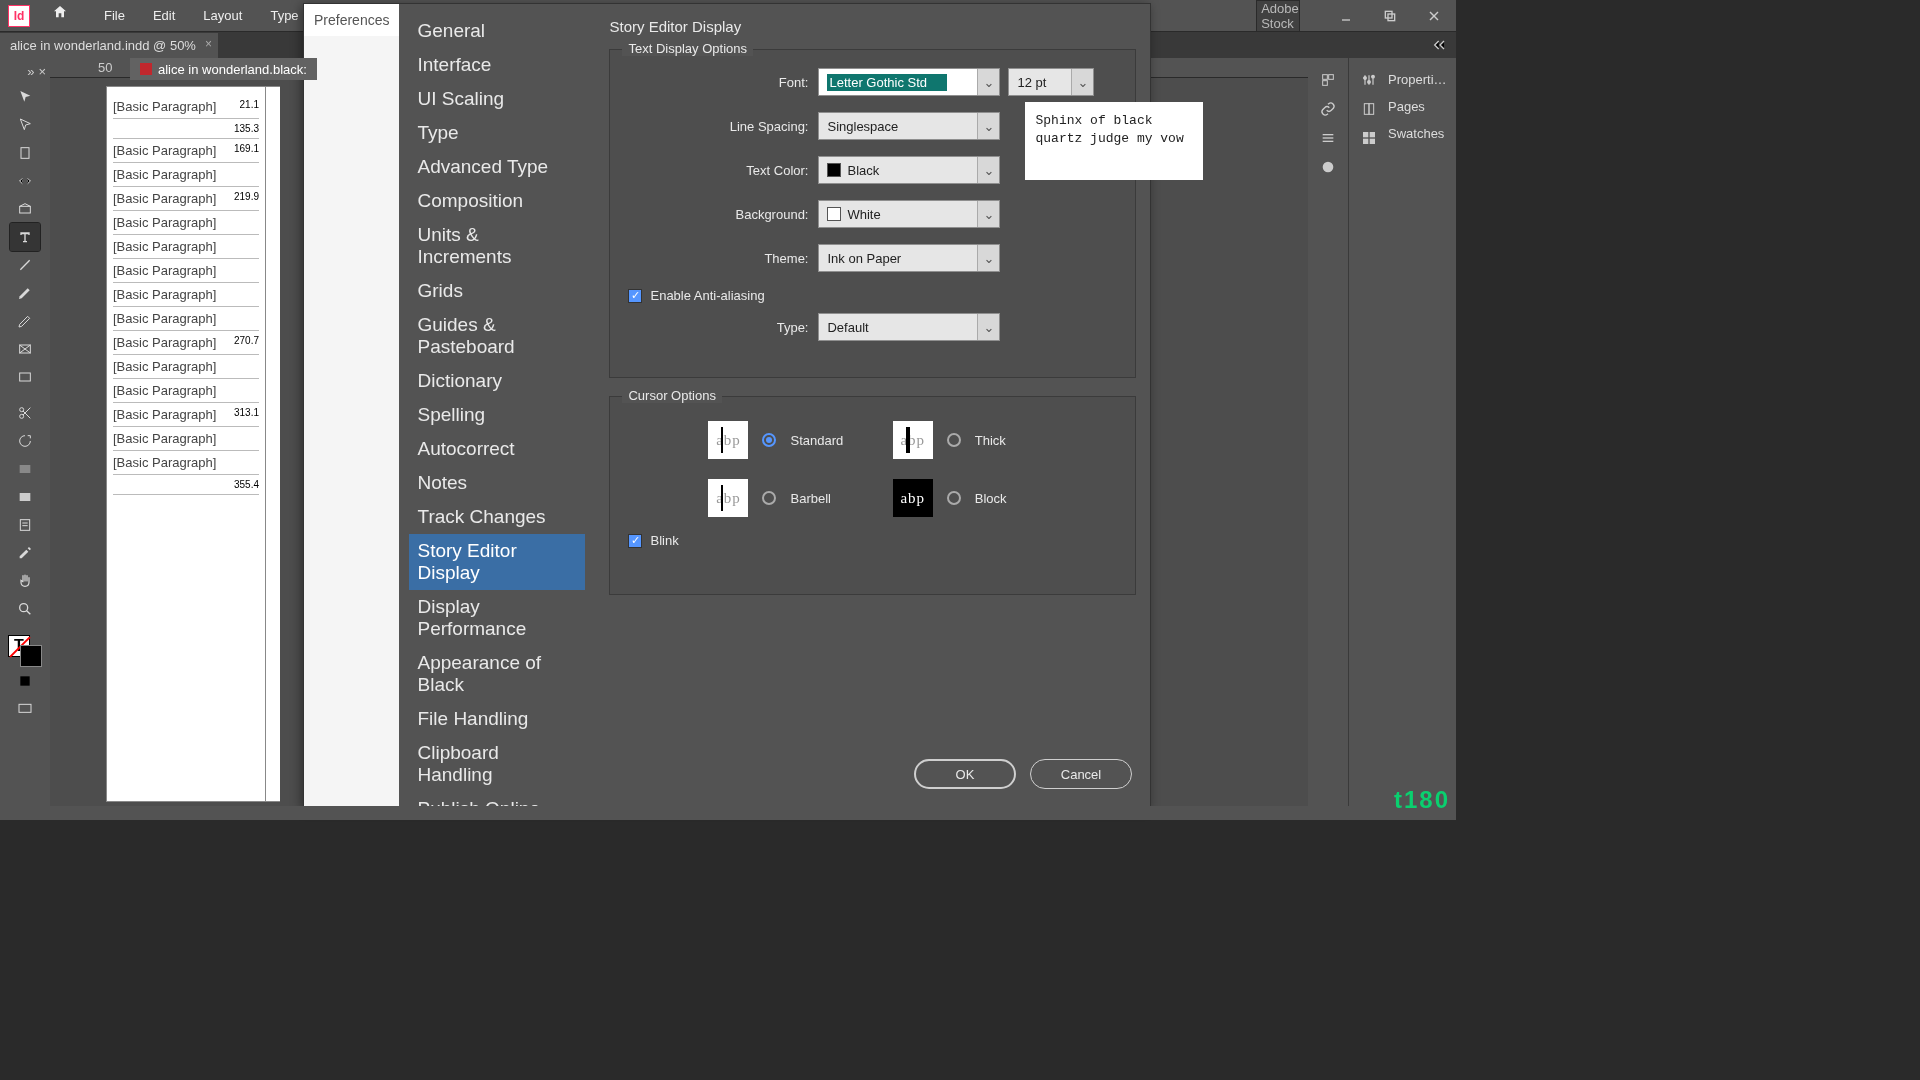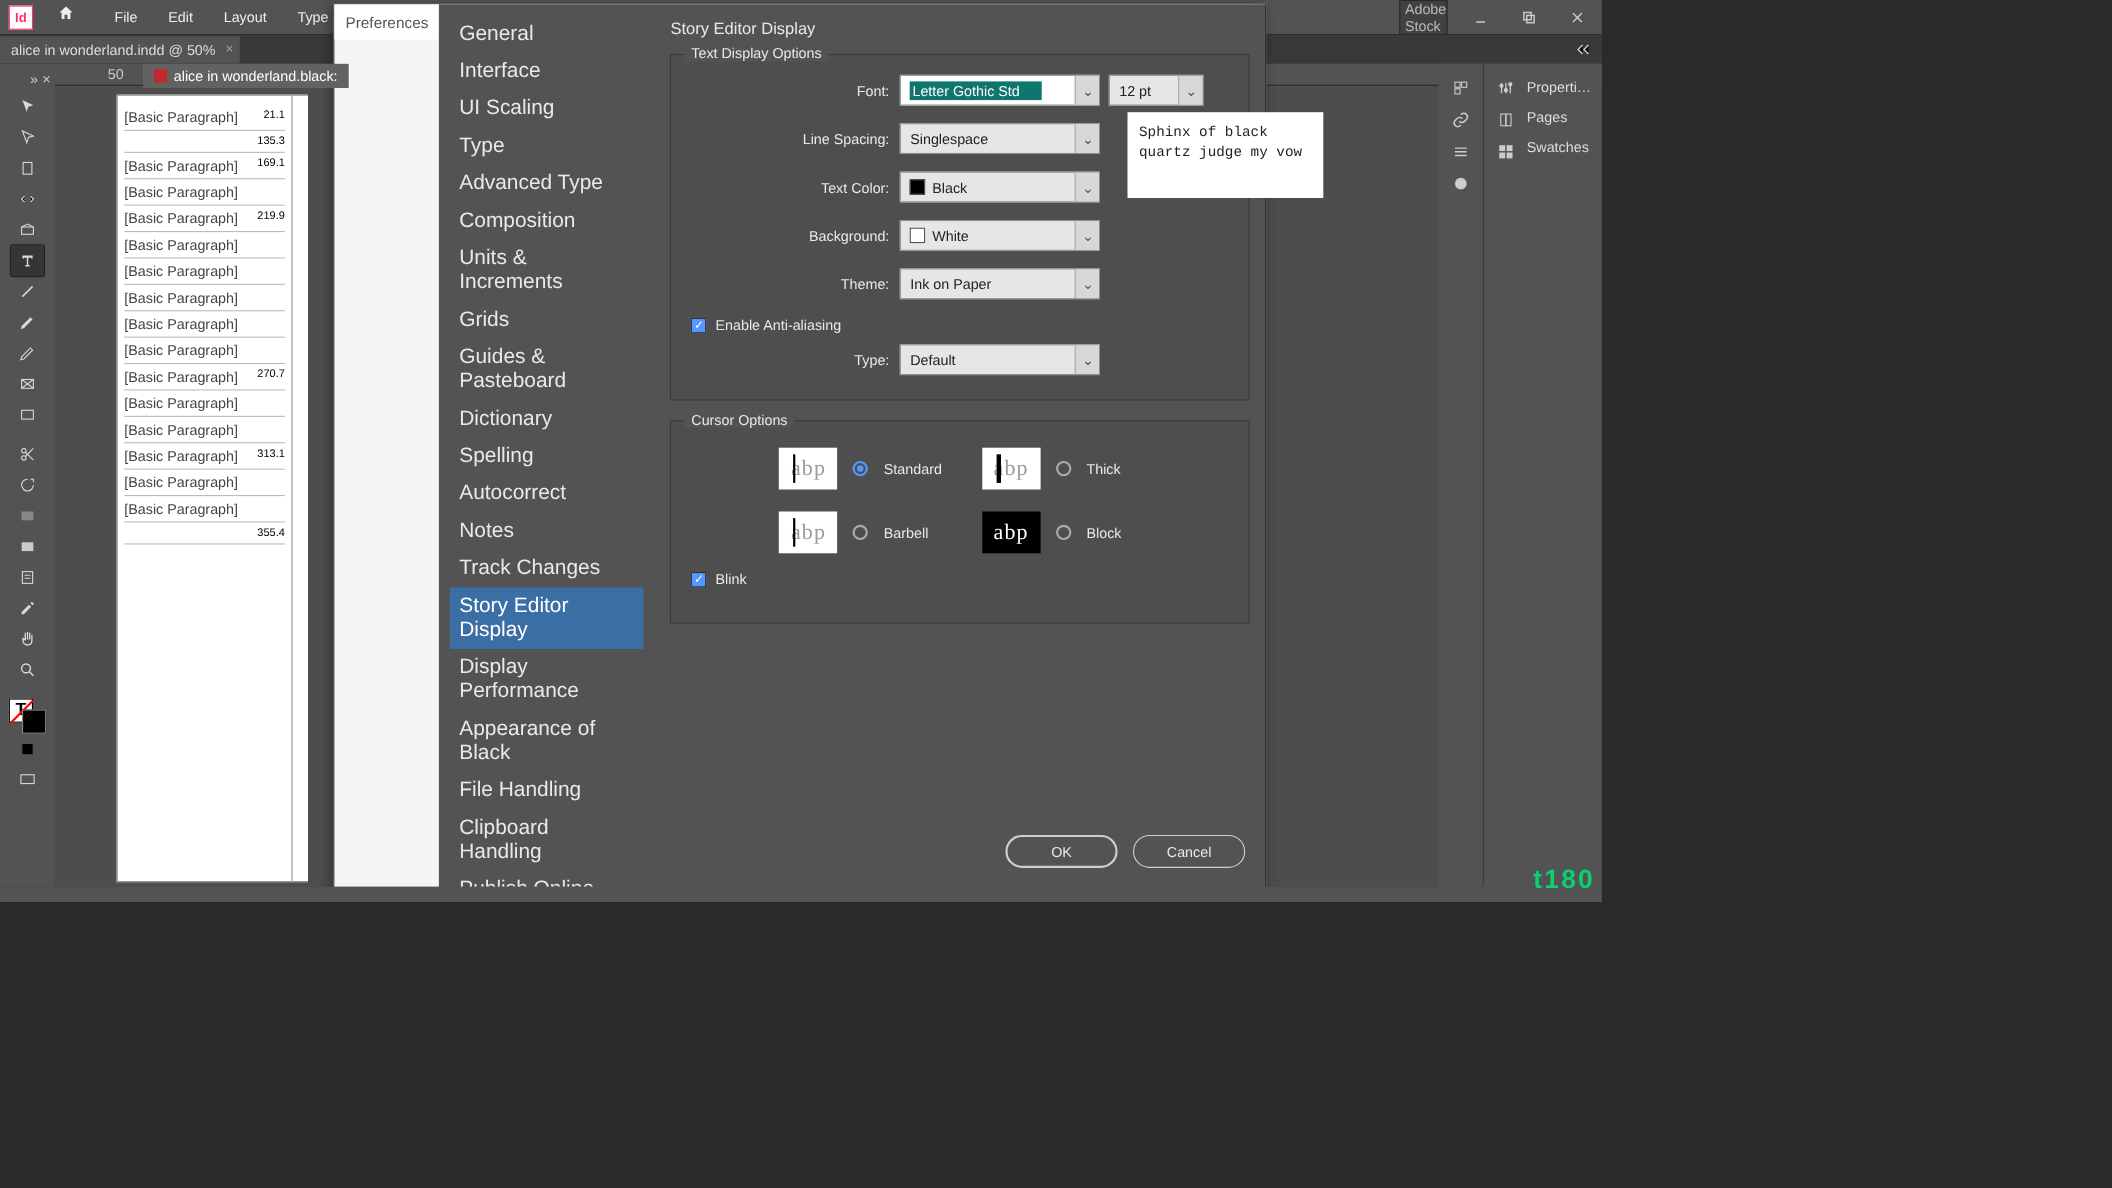--- a/index.html
+++ b/index.html
@@ -6,21 +6,21 @@
 body{width:1920px;height:1080px;background:#2a2a2a;overflow:hidden;position:relative}
 .scale{transform:scale(1);transform-origin:0 0;width:1456px;height:820px;position:relative;background:#535353}
 
 .titlebar{height:32px;background:#535353;display:flex;align-items:center;border-bottom:1px solid #2a2a2a}
 .titlebar .id-logo{width:22px;height:22px;margin:0 8px;background:#ffffff;border:1px solid #ff3366;color:#ff3366;font-weight:700;font-size:12px;text-align:center;line-height:20px}
 .titlebar .home-icon{width:24px;height:24px;margin:0 14px;color:#eee}
 .titlebar .menu{display:flex;color:#eee}
 .titlebar .menu span{padding:0 14px;line-height:32px;cursor:pointer}
 .titlebar .win{margin-left:auto;display:flex;color:#ccc}
 .titlebar .win div{width:44px;height:32px;display:flex;align-items:center;justify-content:center}
-.searchbox{display:flex;align-items:center;background:#414141;border:1px solid #2a2a2a;height:22px;width:150px;margin-right:8px;color:#b9b9b9;padding:0 6px;gap:4px}
+.searchbox{display:flex;align-items:center;background:#414141;border:1px solid #2a2a2a;height:22px;width:150px;margin-right:24px;color:#b9b9b9;padding:0 6px;gap:4px}
 .tabbar{height:26px;background:#393939;display:flex;align-items:flex-end}
 .doctab{background:#535353;color:#ddd;height:25px;padding:0 22px 0 10px;display:flex;align-items:center;position:relative;font-size:12px}
 .doctab .x{position:absolute;right:6px;top:4px;color:#aaa;font-size:12px}
 .rchunk{margin-left:auto;color:#ccc;padding:0 8px;display:flex;align-items:center;height:26px}
 
 .workspace{position:absolute;top:58px;bottom:14px;left:0;right:0;display:flex;background:#2f2f2f}
 .tools{width:50px;background:#535353;display:flex;flex-direction:column;align-items:center;padding-top:6px;gap:0}
 .tools .head{display:flex;width:100%;justify-content:flex-end;padding:0 4px 4px;color:#ccc;font-size:10px;gap:4px}
 .tools .tool{width:30px;height:28px;display:flex;align-items:center;justify-content:center;color:#d9d9d9;border-radius:2px}
 .tools .tool.sel{background:#353535;outline:1px solid #222}
@@ -44,35 +44,35 @@
 .watermark{position:absolute;right:6px;bottom:6px;color:#0ad06f;font-weight:900;letter-spacing:2px;font-size:24px}
 
 .dialog{position:absolute;left:303px;top:3px;width:848px;height:805px;background:#f5f5f5;border:1px solid #333;box-shadow:-2px 2px 10px rgba(0,0,0,.4);display:flex;flex-direction:row}
 .dialog .dtitle{height:32px;background:#fff;color:#555;display:flex;align-items:center;padding:0 10px;font-size:14px}
 .dialog .dbody{flex:1;display:flex;background:#535353}
 .dialog .dnav{width:196px;padding:10px;display:flex;flex-direction:column}
 .dialog .dnav .it{color:#e9e9e9;padding:6px 8px;border-radius:0;font-size:19px}
 .dialog .dnav .it.sel{background:#3a6ea5;color:#fff}
 .dialog .dmain{flex:1;padding:14px;color:#e9e9e9;position:relative}
 .dialog h1{font-size:15px;font-weight:400;color:#e9e9e9;margin-bottom:14px}
-.fset{border:1px solid #3b3b3b;background:#4e4e4e;padding:18px 18px 22px;position:relative;margin-bottom:18px}
+.fset{border:1px solid #3b3b3b;background:#4e4e4e;padding:18px 18px 36px;position:relative;margin-bottom:18px}
 .fset .leg{position:absolute;top:-9px;left:12px;background:#535353;padding:0 6px;color:#e9e9e9;font-size:13px}
 .frow{display:flex;align-items:center;margin-bottom:16px}
 .frow label{width:180px;text-align:right;margin-right:10px;color:#e9e9e9}
 .select,.inputsel{height:28px;background:#e6e6e6;border:1px solid #8f8f8f;color:#222;display:flex;align-items:center;padding:0 26px 0 8px;position:relative;min-width:182px}
 .select .chv,.inputsel .chv{position:absolute;right:0;top:0;width:22px;height:100%;background:#d8d8d8;border-left:1px solid #aaa;display:flex;align-items:center;justify-content:center;color:#555}
 .inputsel{background:#fff}
 .inputsel input{border:none;background:#0f766e;color:#fff;padding:1px 2px;font-size:13px;width:120px}
 .sw{display:inline-block;width:14px;height:14px;margin-right:6px;vertical-align:middle;border:1px solid #555}
 .preview{position:absolute;left:415px;top:52px;width:178px;height:78px;background:#fff;padding:10px;font-family:"Courier New",monospace;font-size:13px;color:#222;line-height:1.4}
 .chk{display:flex;align-items:center;gap:8px;color:#e9e9e9;margin:2px 0 10px}
 .chk .box{width:14px;height:14px;background:#5596ff;color:#fff;font-size:11px;display:flex;align-items:center;justify-content:center;border:1px solid #333}
 .cursor-grid{display:grid;grid-template-columns:1fr 1fr;gap:20px;padding:6px 60px 0 80px}
 .cursor-opt{display:flex;align-items:center;gap:14px}
-.cursor-opt .pic{width:53px;height:38px;background:#fff;color:#999;font-family:Georgia,serif;font-size:20px;display:flex;align-items:center;justify-content:center;letter-spacing:1px;position:relative}
+.cursor-opt .pic{width:40px;height:38px;background:#fff;color:#999;font-family:Georgia,serif;font-size:15px;display:flex;align-items:center;justify-content:center;letter-spacing:1px;position:relative}
 .cursor-opt .pic.block{background:#000;color:#fff}
 .cursor-opt .pic .bar{position:absolute;width:2px;height:26px;background:#000;left:13px}
 .rad{width:14px;height:14px;border-radius:50%;border:2px solid #aaa;display:inline-block;position:relative}
 .rad.on{border-color:#5596ff}
 .rad.on:after{content:"";position:absolute;inset:2px;background:#5596ff;border-radius:50%}
 .dlg-buttons{position:absolute;right:18px;bottom:18px;display:flex;gap:14px}
 .btn{width:102px;height:30px;border-radius:16px;border:1.5px solid #cfcfcf;color:#e9e9e9;background:transparent;display:flex;align-items:center;justify-content:center;cursor:pointer}
 .btn.primary{border-width:2px}
 svg{width:16px;height:16px}
 .story-tab{position:absolute;left:130px;top:58px;height:22px;background:#626262;color:#fff;display:flex;align-items:center;padding:0 10px;gap:6px;font-size:12px;z-index:5}

